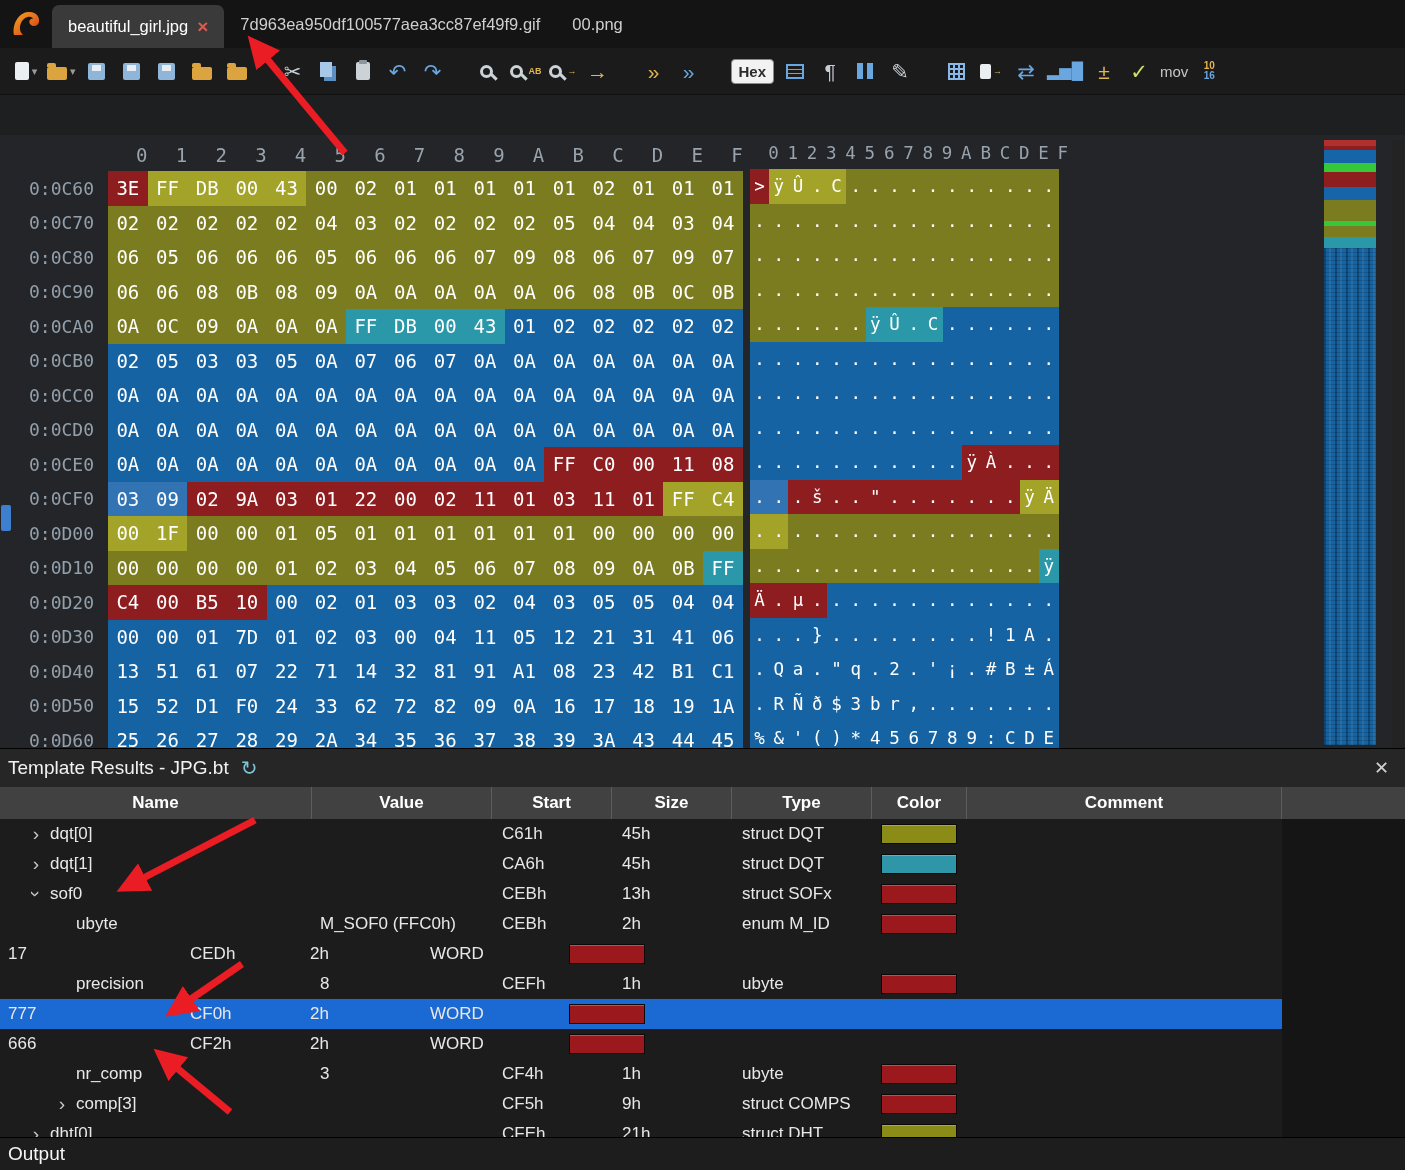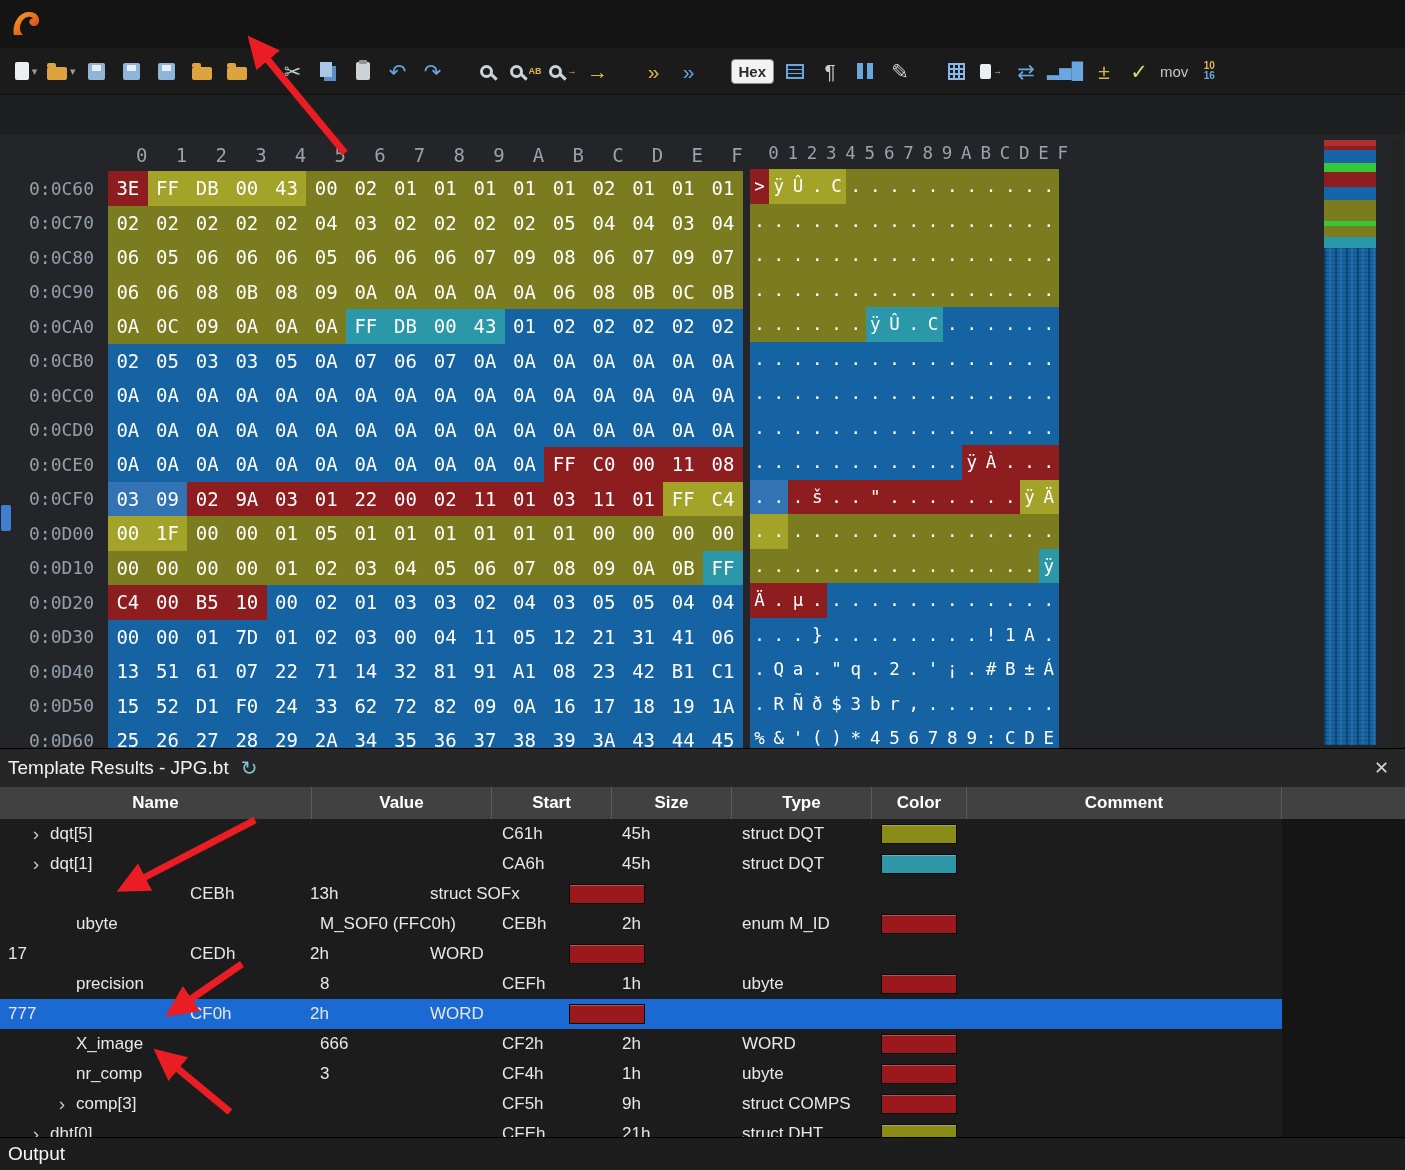--- a/index.html
+++ b/index.html
@@ -102,20 +102,32 @@
         <defs>
             <linearGradient id="lg1" x1="0" y1="0" x2="1" y2="1">
           <stop offset="0" stop-color="#f6a623"></stop>
               <stop offset="0.6" stop-color="#e2661c"></stop>
               <stop offset="1" stop-color="#b23312"></stop>
         </linearGradient>
           </defs>
         <path d="M4 26 C2 16 8 4 18 3 C26 2 30 8 29 13 C28 18 22 18 20 15 C18 12 21 9 23 10 C22 6 14 7 11 14 C9 19 10 23 13 26 Z" fill="url(#lg1)"></path>
       </svg>
     </div>
+    <div id="tabs">
+        <div class="tab active">
+          <span>beautiful_girl.jpg</span>
+          <span class="tclose">×</span>
+        </div>
+        <div class="tab">
+          <span>7d963ea950df100577aea3cc87ef49f9.gif</span>
+        </div>
+        <div class="tab">
+          <span>00.png</span>
+        </div>
+      </div>
   </div>
 
 
   <div class="toolbar" id="toolbar">
       <span class="tbi">
         <span class="i-page"></span>
         <span class="dd">▾</span>
       </span>
       <span class="tbi">
         <span class="i-folder"></span>
@@ -359,21 +371,21 @@
         <div class="th" style="width: 120px;">Start</div>
         <div class="th" style="width: 120px;">Size</div>
         <div class="th" style="width: 140px;">Type</div>
         <div class="th" style="width: 95px;">Color</div>
         <div class="th" style="width: 315px;">Comment</div>
       </div>
     <div class="tbody" id="tbody">
         <div class="trow">
           <div class="td" style="width: 312px; padding-left: 22px;">
             <span class="chev">›</span>
-            <span>dqt[5]</span>
+            <span>dqt[0]</span>
           </div>
           <div class="td" style="width: 180px; padding-left: 8px;"></div>
           <div class="td" style="width: 120px; padding-left: 10px;">C61h</div>
           <div class="td" style="width: 120px; padding-left: 10px;">45h</div>
           <div class="td" style="width: 140px; padding-left: 10px;">struct DQT</div>
           <div class="td" style="width: 95px;">
             <span class="swatch" style="background: rgb(139, 139, 23);"></span>
           </div>
           <div class="td" style="width: 315px; padding-left: 10px;"></div>
         </div>
@@ -385,20 +397,24 @@
           <div class="td" style="width: 180px; padding-left: 8px;"></div>
           <div class="td" style="width: 120px; padding-left: 10px;">CA6h</div>
           <div class="td" style="width: 120px; padding-left: 10px;">45h</div>
           <div class="td" style="width: 140px; padding-left: 10px;">struct DQT</div>
           <div class="td" style="width: 95px;">
             <span class="swatch" style="background: rgb(46, 150, 167);"></span>
           </div>
           <div class="td" style="width: 315px; padding-left: 10px;"></div>
         </div>
         <div class="trow">
+          <div class="td" style="width: 312px; padding-left: 22px;">
+            <span class="chev exp">›</span>
+            <span>sof0</span>
+          </div>
           <div class="td" style="width: 180px; padding-left: 8px;"></div>
           <div class="td" style="width: 120px; padding-left: 10px;">CEBh</div>
           <div class="td" style="width: 120px; padding-left: 10px;">13h</div>
           <div class="td" style="width: 140px; padding-left: 10px;">struct SOFx</div>
           <div class="td" style="width: 95px;">
             <span class="swatch" style="background: rgb(155, 25, 29);"></span>
           </div>
           <div class="td" style="width: 315px; padding-left: 10px;"></div>
         </div>
         <div class="trow">
@@ -443,24 +459,20 @@
           <div class="td" style="width: 180px; padding-left: 8px;">777</div>
           <div class="td" style="width: 120px; padding-left: 10px;">CF0h</div>
           <div class="td" style="width: 120px; padding-left: 10px;">2h</div>
           <div class="td" style="width: 140px; padding-left: 10px;">WORD</div>
           <div class="td" style="width: 95px;">
             <span class="swatch" style="background: rgb(155, 25, 29);"></span>
           </div>
           <div class="td" style="width: 315px; padding-left: 10px;"></div>
         </div>
         <div class="trow">
-          <div class="td" style="width: 312px; padding-left: 48px;">
-            <span class="chev"></span>
-            <span>X_image</span>
-          </div>
           <div class="td" style="width: 180px; padding-left: 8px;">666</div>
           <div class="td" style="width: 120px; padding-left: 10px;">CF2h</div>
           <div class="td" style="width: 120px; padding-left: 10px;">2h</div>
           <div class="td" style="width: 140px; padding-left: 10px;">WORD</div>
           <div class="td" style="width: 95px;">
             <span class="swatch" style="background: rgb(155, 25, 29);"></span>
           </div>
           <div class="td" style="width: 315px; padding-left: 10px;"></div>
         </div>
         <div class="trow">

